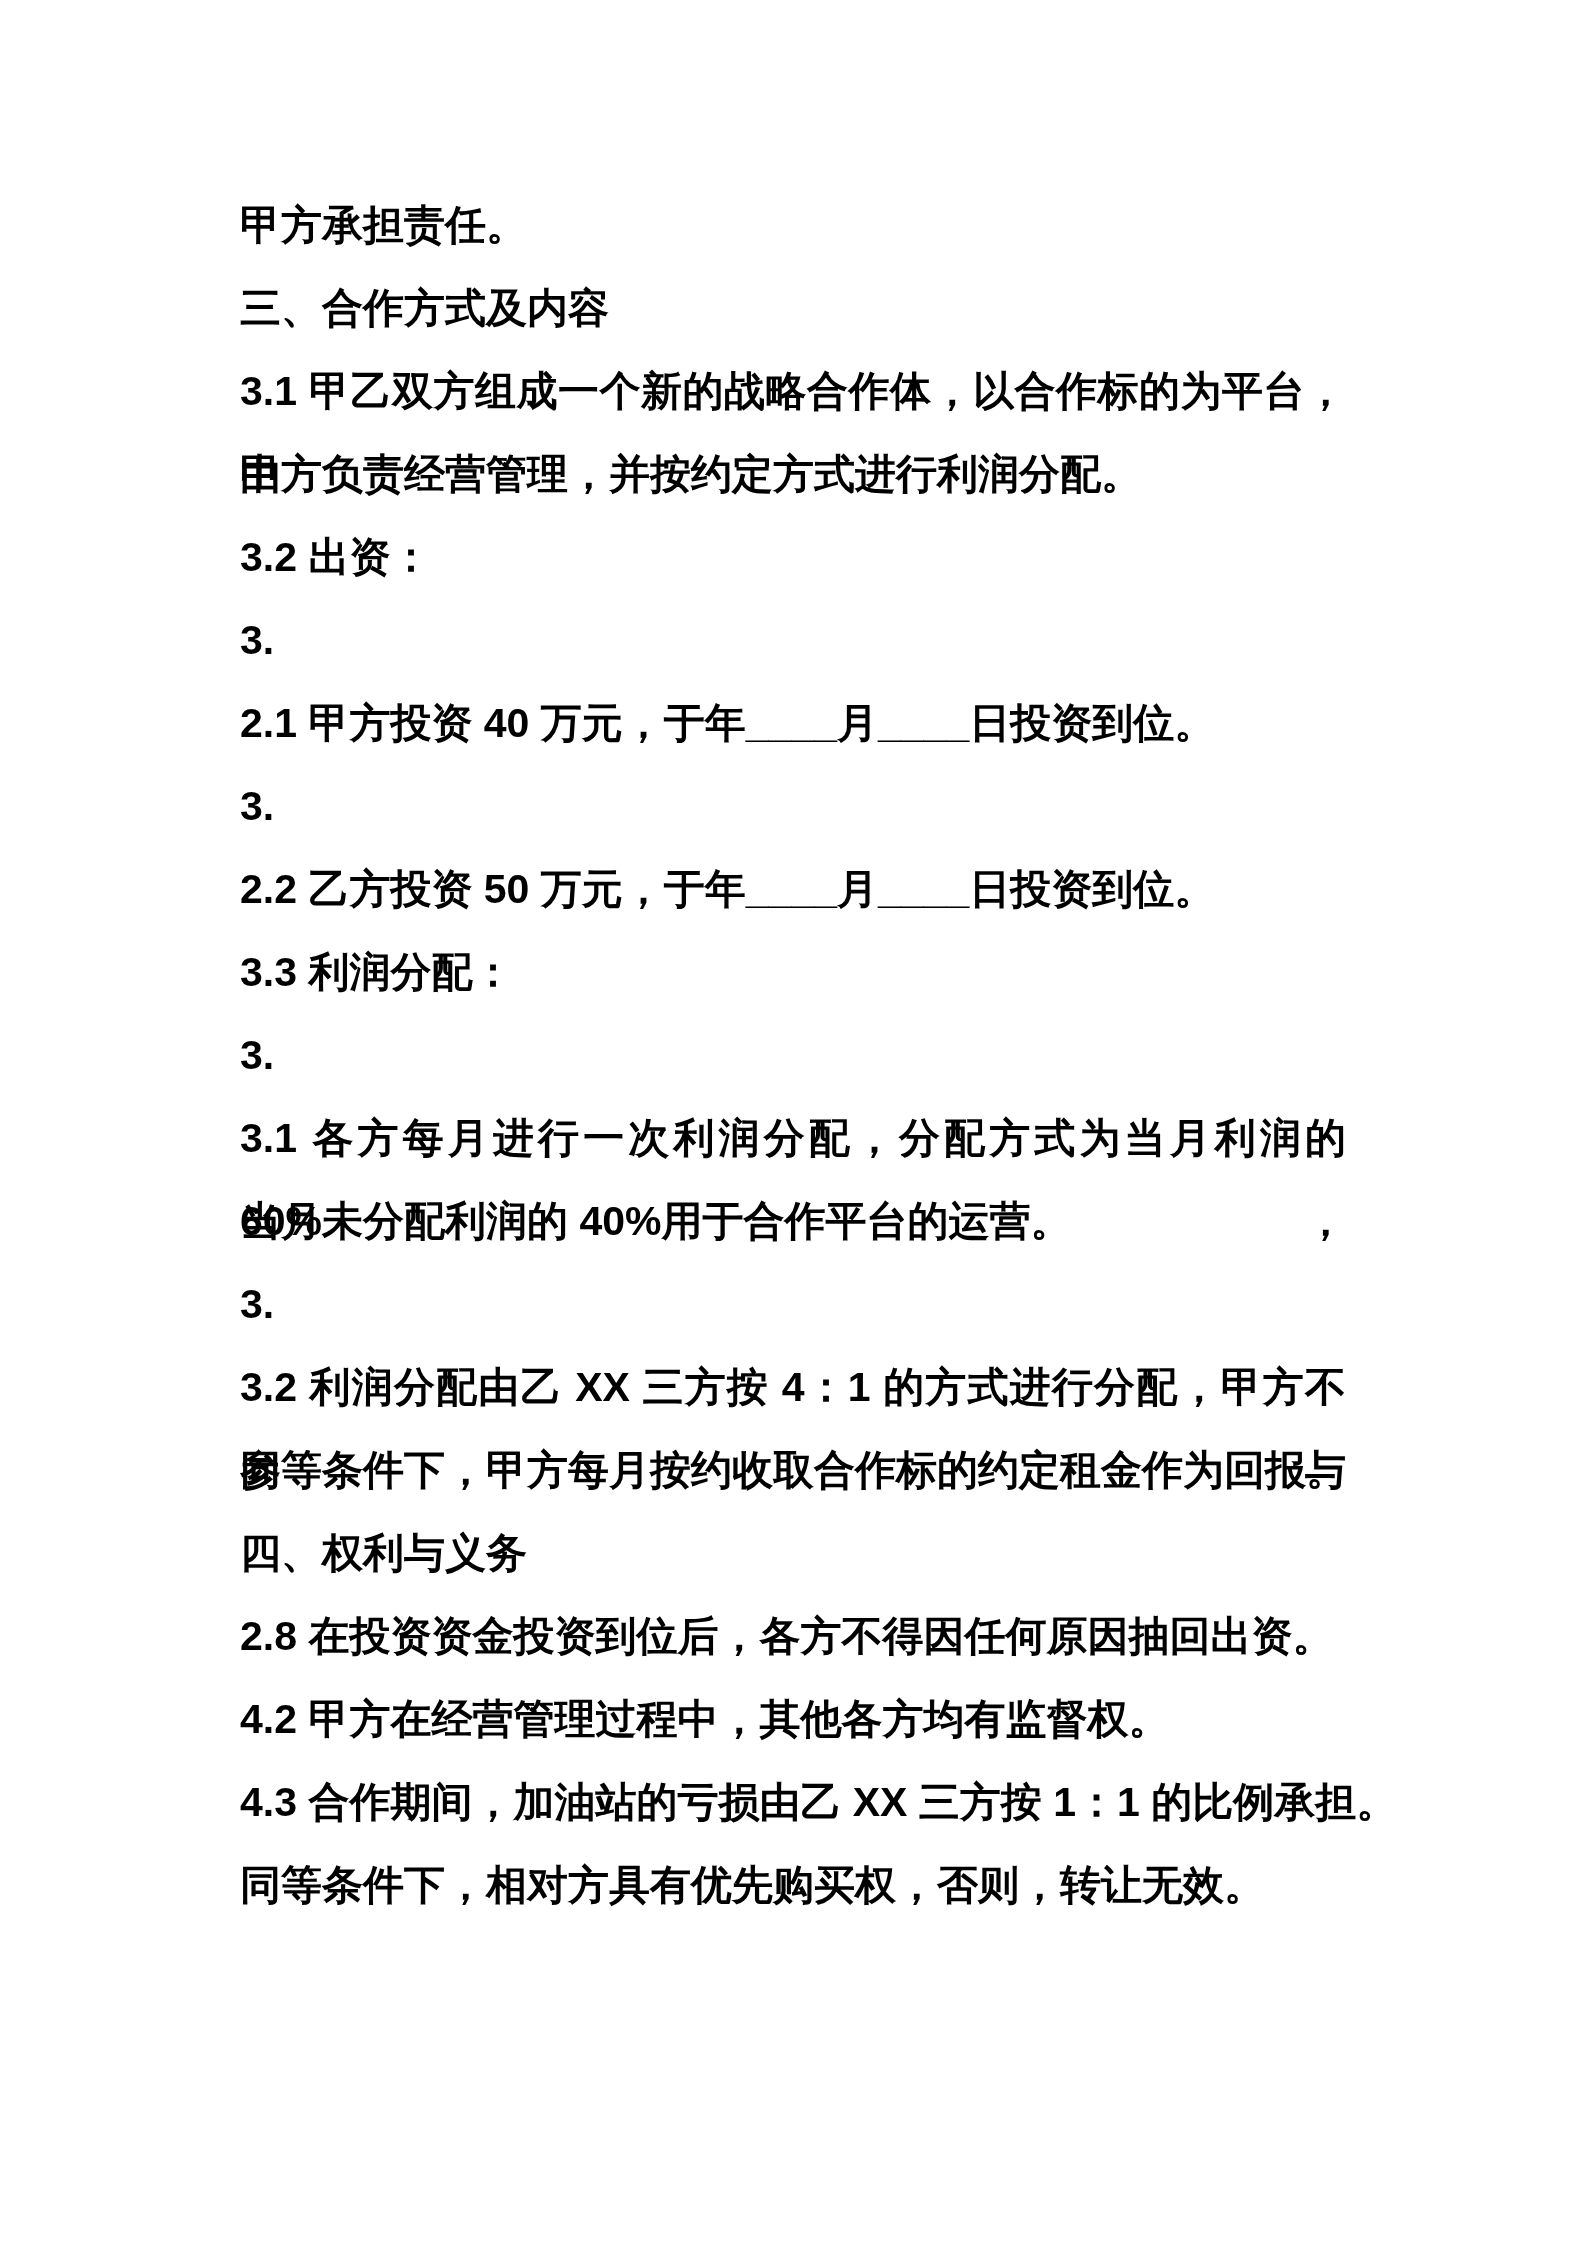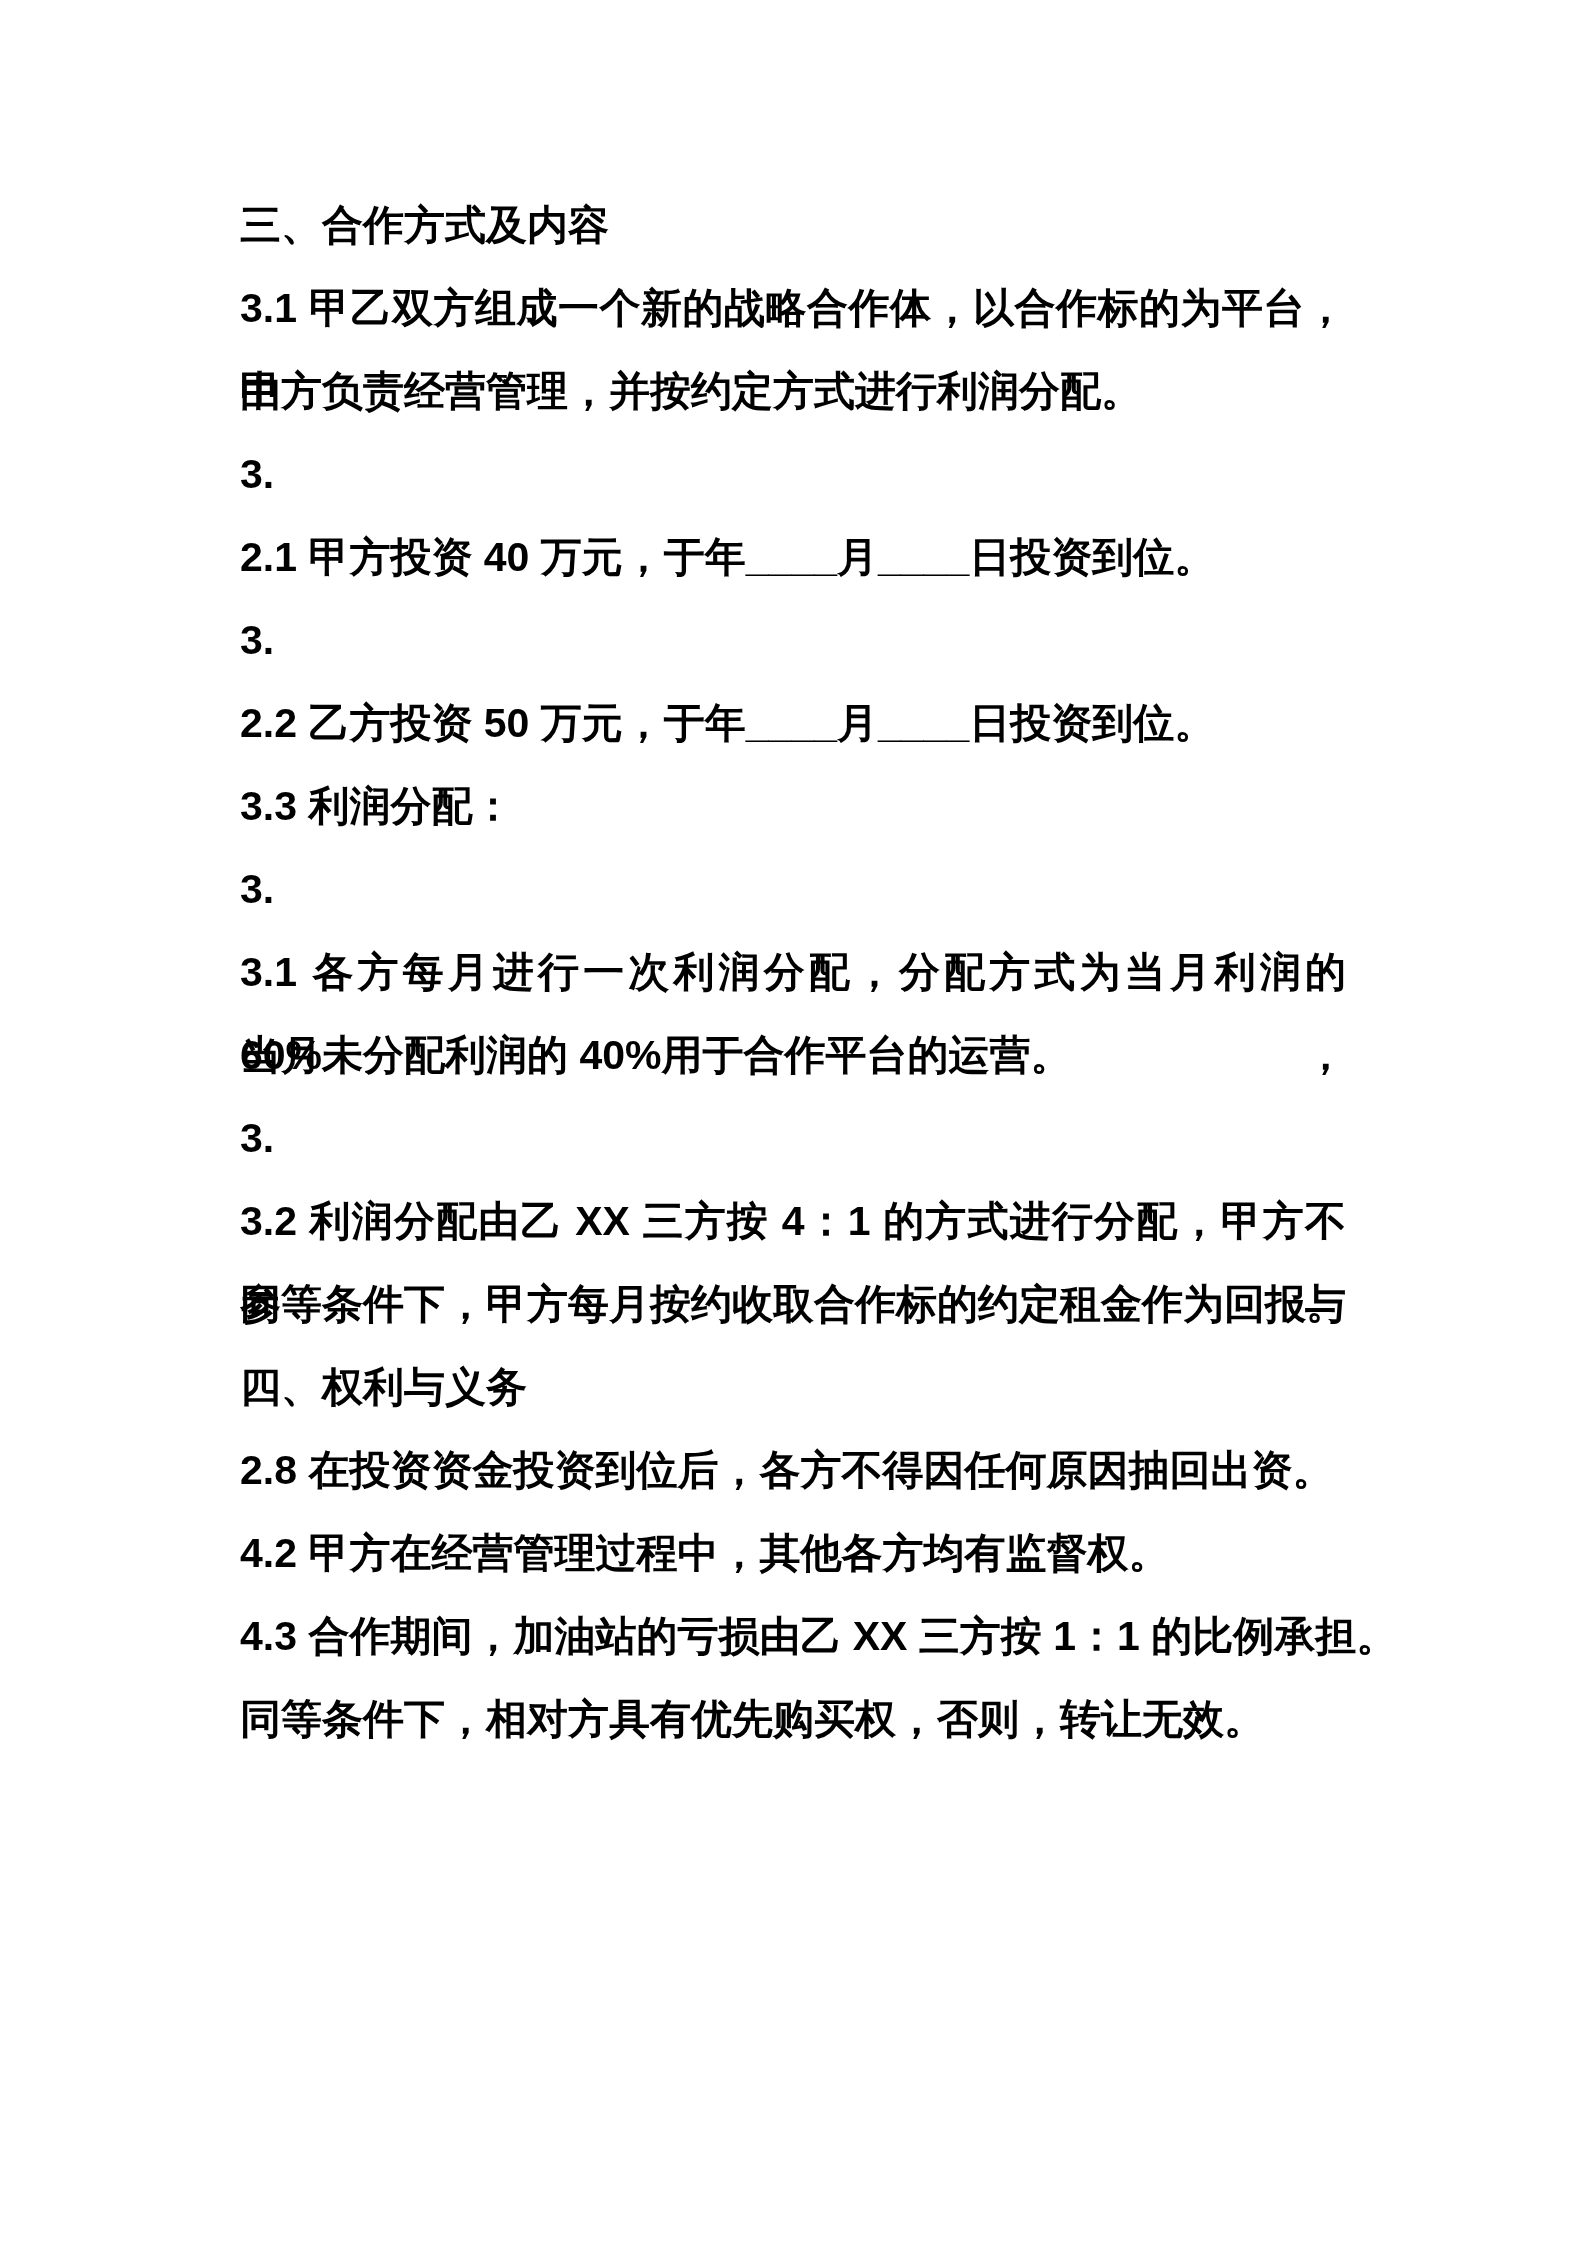--- a/index.html
+++ b/index.html
@@ -34,23 +34,25 @@
   .line.justify {
     white-space: normal;
     text-align: justify;
     text-align-last: justify;
   }
 </style>
 </head>
 <body>
 
 <div class="doc-page">
+  <div class="line">甲方承担责任。</div>
   <div class="line">三、合作方式及内容</div>
   <div class="line justify">3.1 甲乙双方组成一个新的战略合作体，以合作标的为平台，由</div>
   <div class="line">甲方负责经营管理，并按约定方式进行利润分配。</div>
+  <div class="line">3.2 出资：</div>
   <div class="line">3.</div>
   <div class="line">2.1 甲方投资 40 万元，于年____月____日投资到位。</div>
   <div class="line">3.</div>
   <div class="line">2.2 乙方投资 50 万元，于年____月____日投资到位。</div>
   <div class="line">3.3 利润分配：</div>
   <div class="line">3.</div>
   <div class="line justify">3.1 各方每月进行一次利润分配，分配方式为当月利润的 60%，</div>
   <div class="line">当月未分配利润的 40%用于合作平台的运营。</div>
   <div class="line">3.</div>
   <div class="line justify">3.2 利润分配由乙 XX 三方按 4：1 的方式进行分配，甲方不参与</div>

